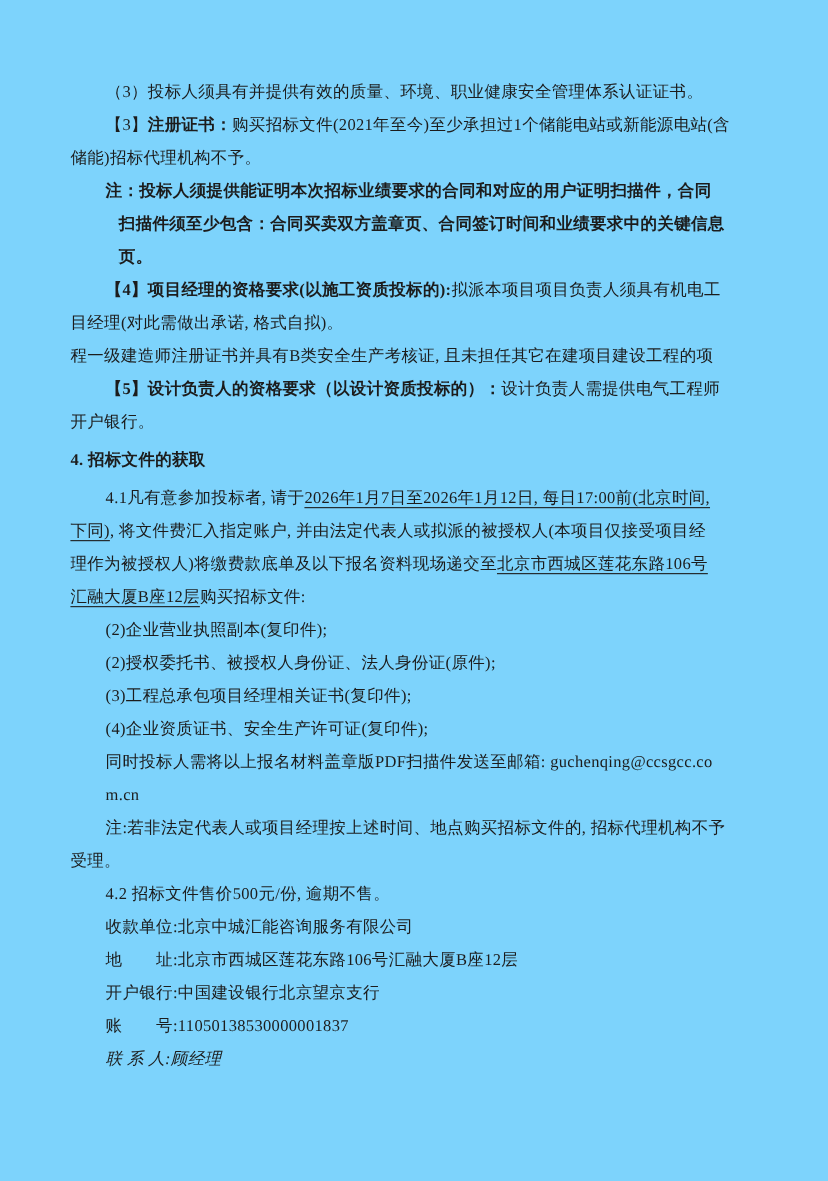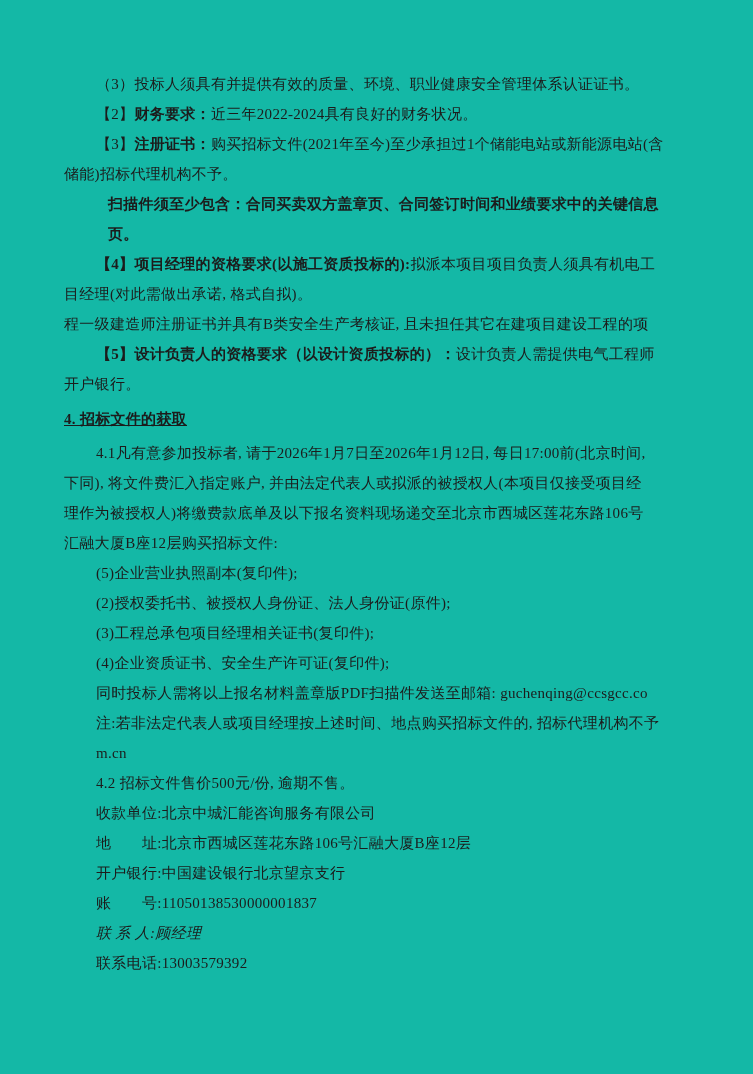--- a/index.html
+++ b/index.html
@@ -4,21 +4,21 @@
 <style>
   html, body {
     margin: 0;
     padding: 0;
     background: #ffffff;
   }
   .page {
     position: relative;
     width: 753px;
     height: 1074px;
-    background: #14b8a6;
+    background: #7dd3fc;
     overflow: hidden;
     font-family: "Liberation Serif", "DejaVu Serif", serif;
     color: #1c1c1c;
   }
   .doc-body {
     position: absolute;
     top: 69px;
     left: 64px;
     width: 625px;
   }
@@ -27,50 +27,50 @@
     line-height: 30px;
     white-space: pre-wrap;
     letter-spacing: 0.3px;
   }
   .line.heading {
     margin-top: 5px;
     margin-bottom: 4px;
   }
   .seg { font-weight: 400; }
   .seg.b { font-weight: 700; }
-  .seg.u { text-underline-offset: 4px; }
+  .seg.u { text-decoration: underline; text-underline-offset: 4px; }
 </style>
 </head>
 <body>
 
 <div class="page">
   <div class="doc-body">
       <div class="line" style="padding-left: 32px;"><span class="seg">（3）投标人须具有并提供有效的质量、环境、职业健康安全管理体系认证证书。</span></div>
-      <div class="line" style="padding-left: 32px;"><span class="seg">【2】</span><span class="seg b">财务要求：</span><span class="seg">近三年2022-2024具有良好的财务状况。</span></div>
       <div class="line" style="padding-left: 32px;"><span class="seg">【3】</span><span class="seg b">注册证书：</span><span class="seg">购买招标文件(2021年至今)至少承担过1个储能电站或新能源电站(含</span></div>
       <div class="line" style="padding-left: 0px;"><span class="seg">储能)招标代理机构不予。</span></div>
+      <div class="line" style="padding-left: 32px;"><span class="seg b">注：投标人须提供能证明本次招标业绩要求的合同和对应的用户证明扫描件，合同</span></div>
       <div class="line" style="padding-left: 0px; margin-left: 44px;"><span class="seg b">扫描件须至少包含：合同买卖双方盖章页、合同签订时间和业绩要求中的关键信息页。</span></div>
       <div class="line" style="padding-left: 32px;"><span class="seg b">【4】项目经理的资格要求(以施工资质投标的):</span><span class="seg">拟派本项目项目负责人须具有机电工</span></div>
       <div class="line" style="padding-left: 0px;"><span class="seg">目经理(对此需做出承诺, 格式自拟)。</span></div>
       <div class="line" style="padding-left: 0px;"><span class="seg">程一级建造师注册证书并具有B类安全生产考核证, 且未担任其它在建项目建设工程的项</span></div>
       <div class="line" style="padding-left: 32px;"><span class="seg b">【5】设计负责人的资格要求（以设计资质投标的）：</span><span class="seg">设计负责人需提供电气工程师</span></div>
       <div class="line" style="padding-left: 0px;"><span class="seg">开户银行。</span></div>
-      <div class="line heading" style="padding-left: 0px; text-decoration: underline;"><span class="seg b">4. 招标文件的获取</span></div>
+      <div class="line heading" style="padding-left: 0px;"><span class="seg b">4. 招标文件的获取</span></div>
       <div class="line" style="padding-left: 32px;"><span class="seg">4.1凡有意参加投标者, 请于</span><span class="seg u">2026年1月7日至2026年1月12日, 每日17:00前(北京时间,</span></div>
       <div class="line" style="padding-left: 0px;"><span class="seg u">下同)</span><span class="seg">, 将文件费汇入指定账户, 并由法定代表人或拟派的被授权人(本项目仅接受项目经</span></div>
       <div class="line" style="padding-left: 0px;"><span class="seg">理作为被授权人)将缴费款底单及以下报名资料现场递交至</span><span class="seg u">北京市西城区莲花东路106号</span></div>
       <div class="line" style="padding-left: 0px;"><span class="seg u">汇融大厦B座12层</span><span class="seg">购买招标文件:</span></div>
-      <div class="line" style="padding-left: 32px;"><span class="seg">(5)企业营业执照副本(复印件);</span></div>
+      <div class="line" style="padding-left: 32px;"><span class="seg">(2)企业营业执照副本(复印件);</span></div>
       <div class="line" style="padding-left: 32px;"><span class="seg">(2)授权委托书、被授权人身份证、法人身份证(原件);</span></div>
       <div class="line" style="padding-left: 32px;"><span class="seg">(3)工程总承包项目经理相关证书(复印件);</span></div>
       <div class="line" style="padding-left: 32px;"><span class="seg">(4)企业资质证书、安全生产许可证(复印件);</span></div>
       <div class="line" style="padding-left: 32px;"><span class="seg">同时投标人需将以上报名材料盖章版PDF扫描件发送至邮箱: guchenqing@ccsgcc.co</span></div>
+      <div class="line" style="padding-left: 32px;"><span class="seg">m.cn</span></div>
       <div class="line" style="padding-left: 32px;"><span class="seg">注:若非法定代表人或项目经理按上述时间、地点购买招标文件的, 招标代理机构不予</span></div>
-      <div class="line" style="padding-left: 32px;"><span class="seg">m.cn</span></div>
+      <div class="line" style="padding-left: 0px;"><span class="seg">受理。</span></div>
       <div class="line" style="padding-left: 32px;"><span class="seg">4.2 招标文件售价500元/份, 逾期不售。</span></div>
       <div class="line" style="padding-left: 32px; font-family: Liberation Serif, serif;"><span class="seg">收款单位:北京中城汇能咨询服务有限公司</span></div>
       <div class="line" style="padding-left: 32px;"><span class="seg">地　　址:北京市西城区莲花东路106号汇融大厦B座12层</span></div>
       <div class="line" style="padding-left: 32px;"><span class="seg">开户银行:中国建设银行北京望京支行</span></div>
       <div class="line" style="padding-left: 32px;"><span class="seg">账　　号:11050138530000001837</span></div>
       <div class="line" style="padding-left: 32px; font-style: italic;"><span class="seg">联 系 人:顾经理</span></div>
-      <div class="line" style="padding-left: 32px;"><span class="seg">联系电话:13003579392</span></div>
     </div>
 </div>
 
 </body></html>

